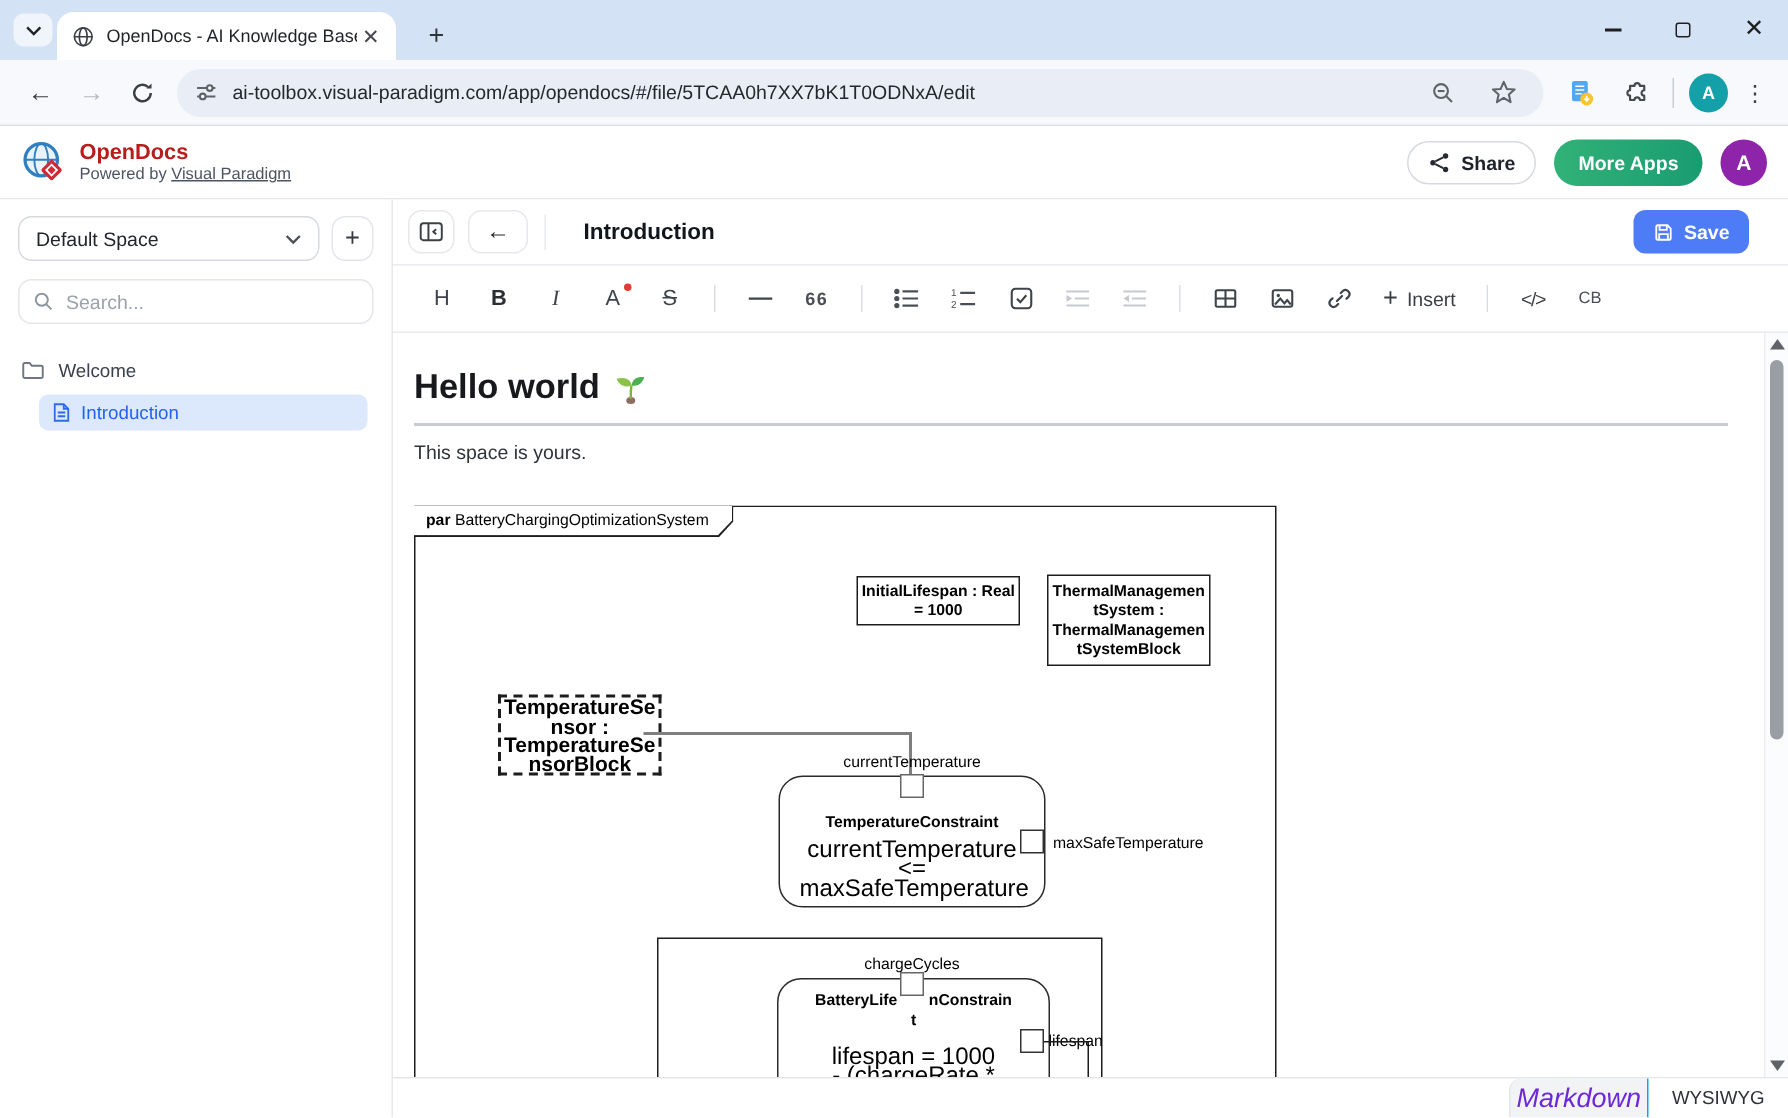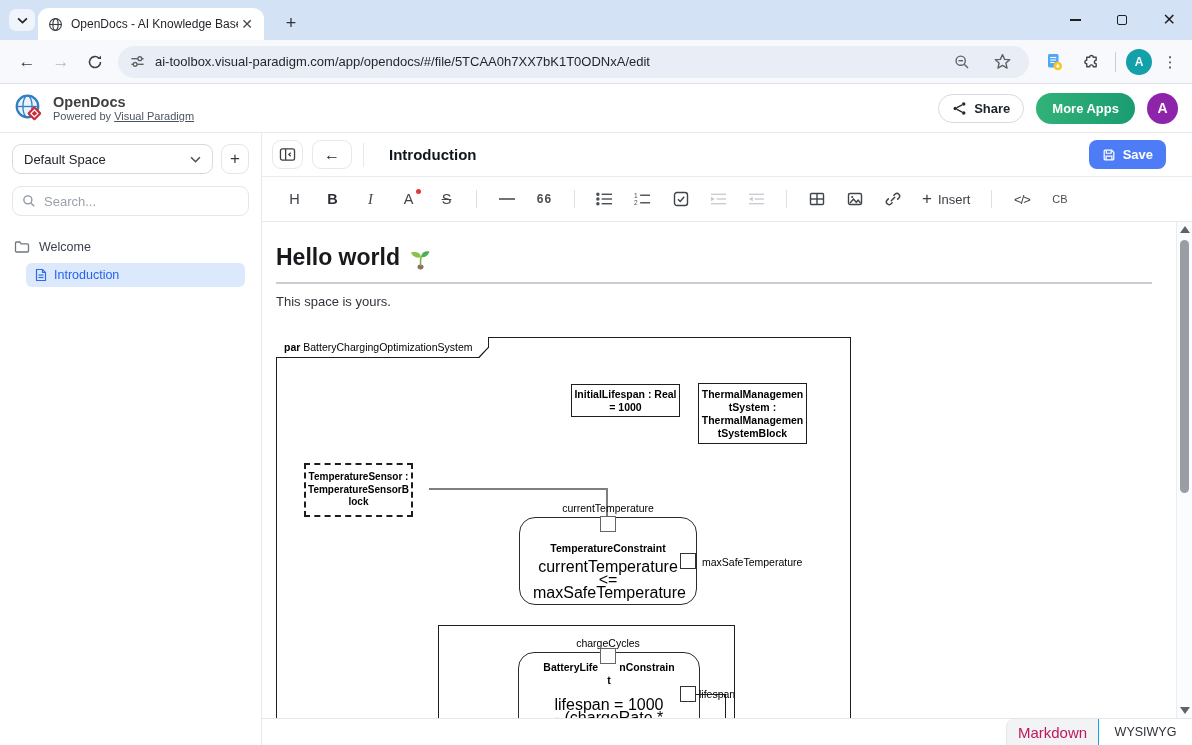--- a/index.html
+++ b/index.html
@@ -32,21 +32,21 @@
   .right-ics { display:flex; align-items:center; gap:6px; margin-left:4px; }
   .ric { width:30px; height:30px; display:flex; align-items:center; justify-content:center; }
   .vdiv { width:1px; height:20px; background:#c9cdd4; margin:0 4px; }
   .avatar-teal { width:26px; height:26px; border-radius:50%; background:#14a0a8; color:#fff; font-size:12px;
     font-weight:bold; display:flex; align-items:center; justify-content:center; }
   .kebab { font-size:15px; color:#3c4043; letter-spacing:0; width:24px; text-align:center; }
 
   
   .appheader { height:49px; background:#fff; border-bottom:1px solid #e6e8ec; display:flex; align-items:center; padding:0 14px; }
   .brand { display:flex; align-items:center; gap:9px; }
-  .brand-name { font-size:14.5px; font-weight:bold; color:#404040; line-height:16px; }
+  .brand-name { font-size:14.5px; font-weight:bold; color:#b91c1c; line-height:16px; }
   .brand-sub { font-size:11px; color:#4c5460; }
   .pb-link { text-decoration:underline; color:#4c5460; }
   .hdr-right { margin-left:auto; display:flex; align-items:center; gap:12px; }
   .share-btn { height:29px; border:1px solid #d6dade; border-radius:15px; background:#fff; display:flex;
     align-items:center; gap:7px; padding:0 13px; font-size:13px; color:#1e232b; font-weight:600; }
   .moreapps-btn { height:31px; border-radius:16px; background:linear-gradient(90deg,#31b277,#1a9c72);
     color:#fff; font-size:13px; font-weight:bold; display:flex; align-items:center; padding:0 16px; }
   .avatar-purple { width:31px; height:31px; border-radius:50%; background:#8e24aa; color:#fff; font-size:14px;
     font-weight:bold; display:flex; align-items:center; justify-content:center; }
 
@@ -106,22 +106,22 @@
   .dframe { position:absolute; left:0; top:0; width:575px; height:420px; border:1px solid #1d1d1d; }
   .ftab { position:absolute; left:0; top:0; width:213px; height:21px; background:#1d1d1d;
     clip-path:polygon(0 0,100% 0,100% 50%,95.5% 100%,0 100%); }
   .ftab-in { position:absolute; left:0; top:0; width:212px; height:20px; background:#fff;
     clip-path:polygon(0 0,100% 0,100% 50%,95.5% 100%,0 100%); }
   .ftab-label { position:absolute; left:8px; top:4px; font-size:10.5px; white-space:nowrap; }
   .dblk { position:absolute; border:1px solid #1d1d1d; background:#fff; font-weight:bold; font-size:10.5px;
     line-height:13px; text-align:center; display:flex; align-items:center; justify-content:center; padding:1px 2px;
     overflow-wrap:break-word; }
   .dblk > span { width:100%; overflow-wrap:break-word; }
-  .dsensor { position:absolute; left:28px; top:126px; width:109px; height:54px; border:2px dashed #1d1d1d;
-    background:#fff; font-weight:bold; font-size:10px; line-height:12.5px; text-align:center;
+  .dsensor { position:absolute; left:56px; top:126px; width:109px; height:54px; border:2px dashed #1d1d1d;
+    background:#fff; font-weight:bold; font-size:14px; line-height:12.5px; text-align:center;
     display:flex; align-items:center; justify-content:center; padding:1px 2px; }
   .dsensor > span { width:100%; overflow-wrap:break-word; }
   .conn-h { position:absolute; left:153px; top:151px; width:179px; height:0; border-top:2px solid #7f7f7f; }
   .conn-v { position:absolute; left:330px; top:151px; width:0; height:31px; border-left:2px solid #7f7f7f; }
   .dlabel { position:absolute; font-size:10.5px; white-space:nowrap; }
   .dlabel.centered { width:200px; text-align:center; }
   .dround { position:absolute; border:1px solid #2b2b2b; border-radius:16px; background:#fff; text-align:center; }
   .dport { position:absolute; width:16px; height:16px; background:#fff; border:1.5px solid #666; z-index:3; }
   .dtitle { font-weight:bold; font-size:10.5px; }
   .dexpr { font-size:16px; line-height:13px; margin:6px auto 0; }
@@ -133,22 +133,22 @@
   
   .vscroll { position:absolute; right:0; top:0; bottom:0; width:16px; background:#fbfcfd; border-left:1px solid #ededf0; }
   .scr-up { position:absolute; top:4px; left:3px; width:0; height:0; border-left:5px solid transparent;
     border-right:5px solid transparent; border-bottom:7px solid #5f6368; }
   .scr-down { position:absolute; bottom:4px; left:3px; width:0; height:0; border-left:5px solid transparent;
     border-right:5px solid transparent; border-top:7px solid #5f6368; }
   .scr-thumb { position:absolute; top:18px; left:3px; width:9px; height:253px; border-radius:5px; background:#999ea4; }
 
   
   .ed-footer { height:27px; border-top:1px solid #e4e7ea; display:flex; justify-content:flex-end; background:#fff; }
-  .mode-md { width:92px; background:#f2f3f5; color:#be185d; border-left:1px solid #e4e7ea; border-top-left-radius:8px;
-    display:flex; align-items:center; justify-content:center; font-size:15px; }
+  .mode-md { width:92px; background:#f2f3f5; color:#6d28d9; border-left:1px solid #e4e7ea; border-top-left-radius:8px;
+    display:flex; align-items:center; justify-content:center; font-size:18px;font-style:italic; }
   .mode-wys { width:94px; background:#fff; color:#2e3238; border-left:1px solid #0ea5e9;
     display:flex; align-items:center; justify-content:center; font-size:12.5px; }
 </style>
 </head>
 <body>
 
 <div class="titlebar">
   <div class="tb-top">
     <div class="tb-chevron">
       <svg width="11" height="7" viewBox="0 0 10 6">

